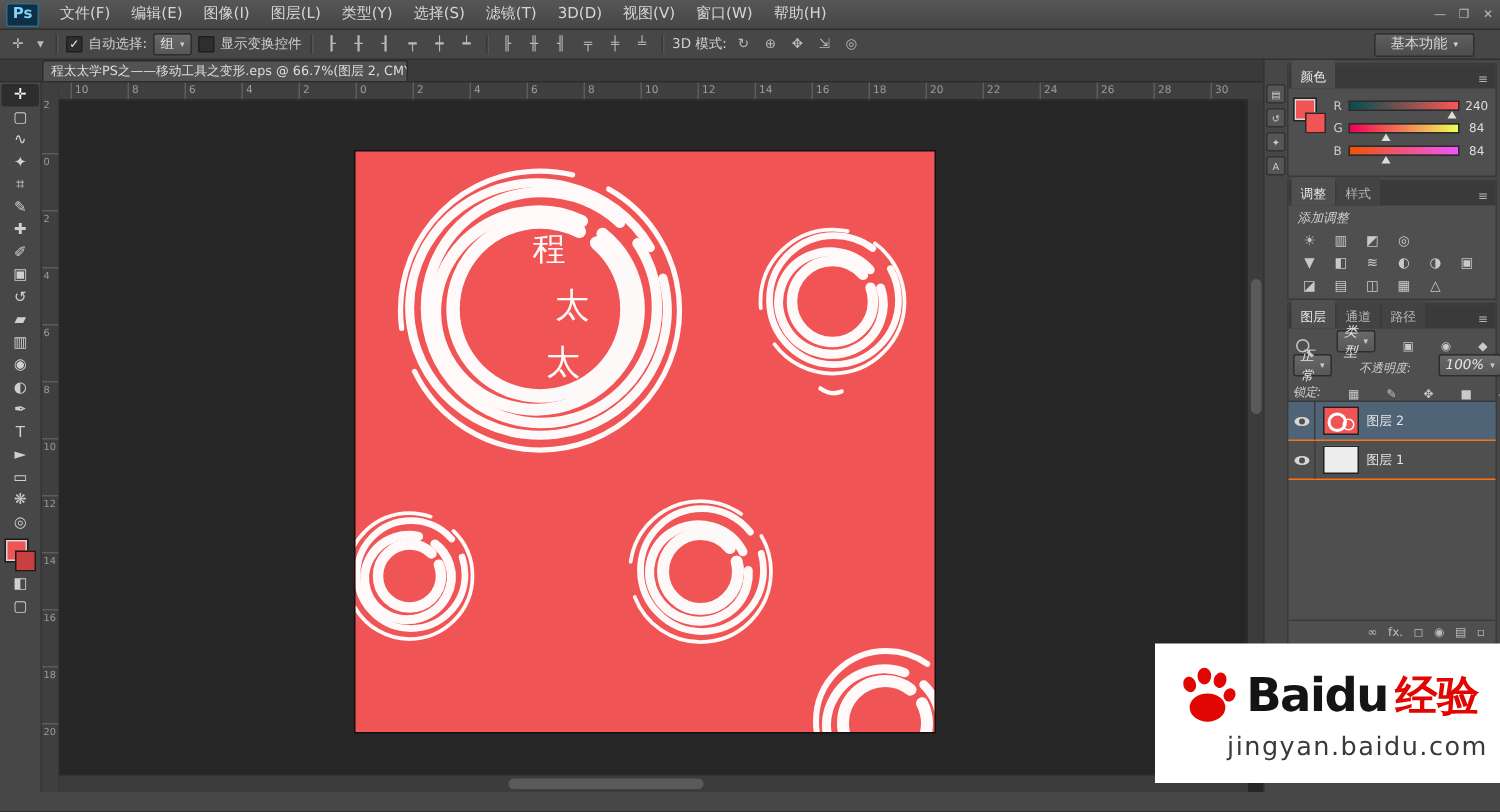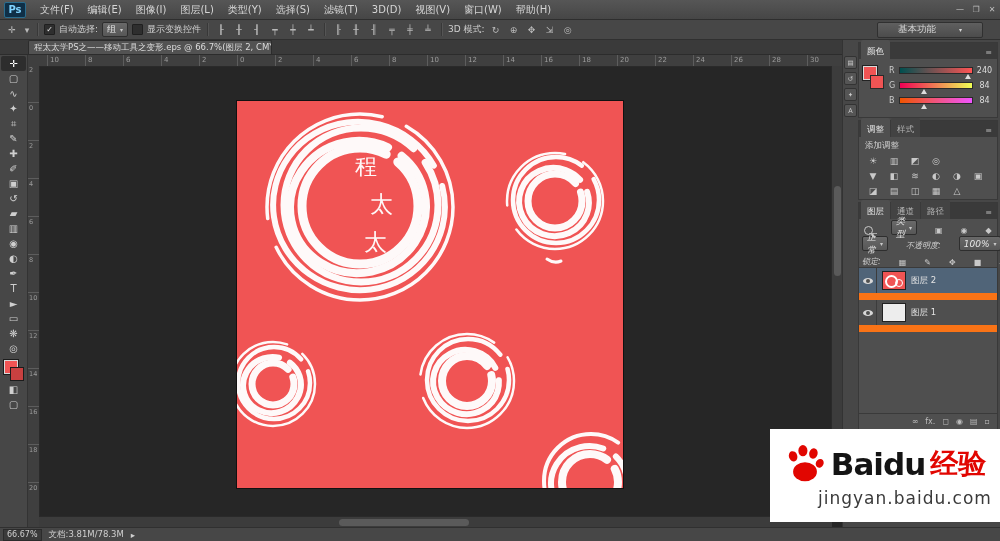--- a/index.html
+++ b/index.html
@@ -21,21 +21,21 @@
   .vsep{width:1px;height:13px;background:#383838;box-shadow:1px 0 0 #555;margin:0 2px;flex:0 0 1px;}
   .checkbox{width:9px;height:9px;background:#2e2e2e;border:1px solid #1f1f1f;display:inline-flex;
             align-items:center;justify-content:center;font-size:8px;color:#e8e8e8;border-radius:1px;}
   .ddl{height:13px;background:linear-gradient(#696969,#575757);border:1px solid #2e2e2e;border-radius:2px;
        padding:0 4px;font-size:9px;display:inline-flex;align-items:center;gap:4px;color:#e6e6e6;}
   .ddl .arr{font-size:6px;color:#c9c9c9;}
   .obicon{width:14px;height:14px;display:inline-flex;align-items:center;justify-content:center;
           font-size:9px;color:#b9b9b9;}
   .oblabel{color:#cfcfcf;white-space:nowrap;}
   .workspace-btn{margin-left:auto;height:14px;background:linear-gradient(#5f5f5f,#4c4c4c);border:1px solid #303030;
-                 border-radius:2px;padding:0 20px;font-size:9.5px;display:flex;align-items:center;gap:23px;margin-right:12px;text-align:right;}
+                 border-radius:2px;padding:0 10px;font-size:9.5px;display:flex;align-items:center;gap:4px;margin-right:12px;text-align:right;}
 
   
   .tabbar{position:absolute;top:40px;left:0;right:0;height:14px;background:#3a3a3a;border-bottom:1px solid #2c2c2c;}
   .doctab{position:absolute;left:28px;top:0;height:13px;background:#525252;border:1px solid #2c2c2c;border-bottom:none;
           display:flex;align-items:center;padding:0 5px;gap:6px;font-size:8.5px;max-width:232px;
           white-space:nowrap;overflow:hidden;color:#dcdcdc;border-radius:2px 2px 0 0;}
 
   
   .toolbar{position:absolute;top:55px;left:0;width:27px;bottom:13px;background:#474747;border-right:1px solid #333;
            display:flex;flex-direction:column;align-items:center;padding-top:1px;}
@@ -94,31 +94,31 @@
   .srow{display:flex;align-items:center;gap:3px;}
   .srow .lab{width:7px;color:#cccccc;font-size:8px;}
   .sbar{position:relative;flex:1;height:7px;border:1px solid #2a2a2a;box-sizing:border-box;}
   .sbar.r{background:linear-gradient(90deg,#004f4f,#ff5454);}
   .sbar.g{background:linear-gradient(90deg,#f00054,#f0ff54);}
   .sbar.b{background:linear-gradient(90deg,#f05400,#f054ff);}
   .sthumb{position:absolute;top:6px;width:0;height:0;border-left:3px solid transparent;border-right:3px solid transparent;
           border-bottom:5px solid #ddd;transform:translateX(-3px);}
   .sval{width:17px;text-align:center;color:#dddddd;font-size:8px;}
 
-  .adj-hint{font-size:8.5px;color:#cfcfcf;padding:3px 0 1px 6px;}
+  .adj-hint{font-size:8.5px;color:#cfcfcf;padding:3px 0 1px 6px;font-style:italic;}
   .adj-row{display:flex;padding:0 6px;gap:5px;height:15px;align-items:center;}
   .adj-row span{width:16px;text-align:center;font-size:9px;color:#c9c9c9;}
 
   .lrow{display:flex;align-items:flex-end;gap:18px;padding:0 3px;height:16px;font-size:8.5px;font-style:italic;}
   .mag{width:7px;height:7px;border:1.5px solid #c9c9c9;border-radius:50%;position:relative;flex:0 0 7px;margin-left:2px;}
   .mag::after{content:"";position:absolute;width:5px;height:1.5px;background:#c9c9c9;transform:rotate(45deg);right:-4px;bottom:-2px;}
   .ficon{width:12px;text-align:center;font-size:8px;color:#c9c9c9;}
   .llabel{color:#cfcfcf;font-size:8px;white-space:nowrap;}
   .llist{border-top:1px solid #3a3a3a;}
-  .layer{display:flex;align-items:center;height:25px;border-bottom:7px solid #f97316;}
+  .layer{display:flex;align-items:center;height:25px;border-bottom:1px solid #f97316;}
   .layer.selected{background:#506478;}
   .eyebox{width:17px;height:100%;display:flex;align-items:center;justify-content:center;border-right:1px solid #3c3c3c;flex:0 0 17px;}
   .eye{width:10px;height:6px;background:#d8d8d8;border-radius:50%;position:relative;}
   .eye::after{content:"";position:absolute;left:3px;top:1px;width:4px;height:4px;background:#50504f;border-radius:50%;}
   .thumb{width:24px;height:19px;margin:0 5px;border:1px solid #222;position:relative;overflow:hidden;flex:0 0 24px;box-sizing:border-box;}
   .thumb.red{background:#F05454;}
   .thumb.white{background:#ededed;}
   .ring{position:absolute;border:2px solid #fff;border-radius:50%;}
   .ring.r1{width:9px;height:9px;left:2px;top:3px;}
   .ring.r2{width:6px;height:6px;right:2px;bottom:2px;border-width:1.5px;}
@@ -462,25 +462,20 @@
         <span>∞</span>
         <span>fx.</span>
         <span>◻</span>
         <span>◉</span>
         <span>▤</span>
         <span>▫</span>
       </div>
     </div>
   </div>
 
-  <footer class="statusbar">
-    <span class="zoombox">66.67%</span>
-    <span>文档:3.81M/78.3M</span>
-    <span>▸</span>
-  </footer>
 
   <div class="watermark">
     <div class="wm-row">
       <svg width="42" height="42" viewBox="0 0 60 60">
         <g fill="#E10601">
           <ellipse cx="13" cy="19" rx="6" ry="7.5" transform="rotate(-18 13 19)"></ellipse>
           <ellipse cx="27" cy="11" rx="6.5" ry="8"></ellipse>
           <ellipse cx="42" cy="15" rx="6" ry="7.5" transform="rotate(16 42 15)"></ellipse>
           <ellipse cx="51" cy="29" rx="5.5" ry="6.5" transform="rotate(28 51 29)"></ellipse>
           <ellipse cx="30" cy="41" rx="17" ry="13.5"></ellipse>

